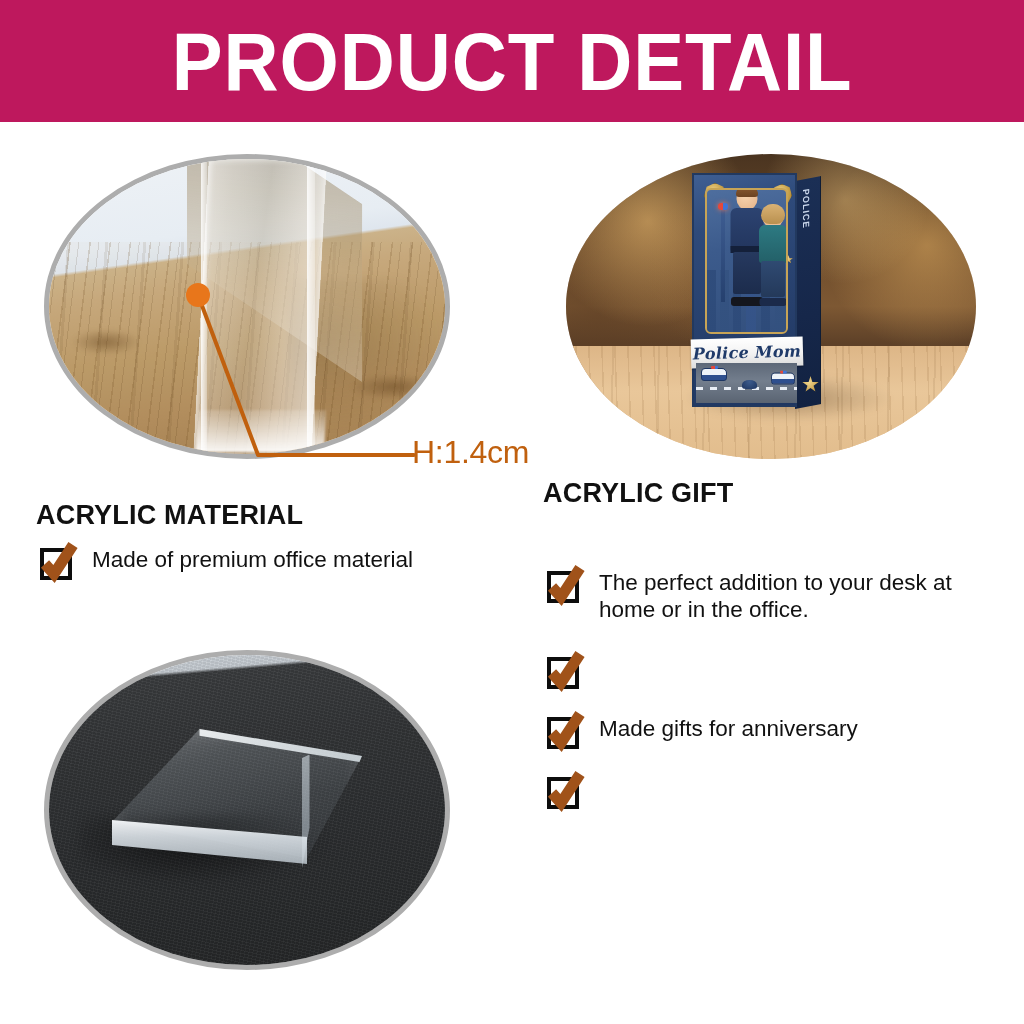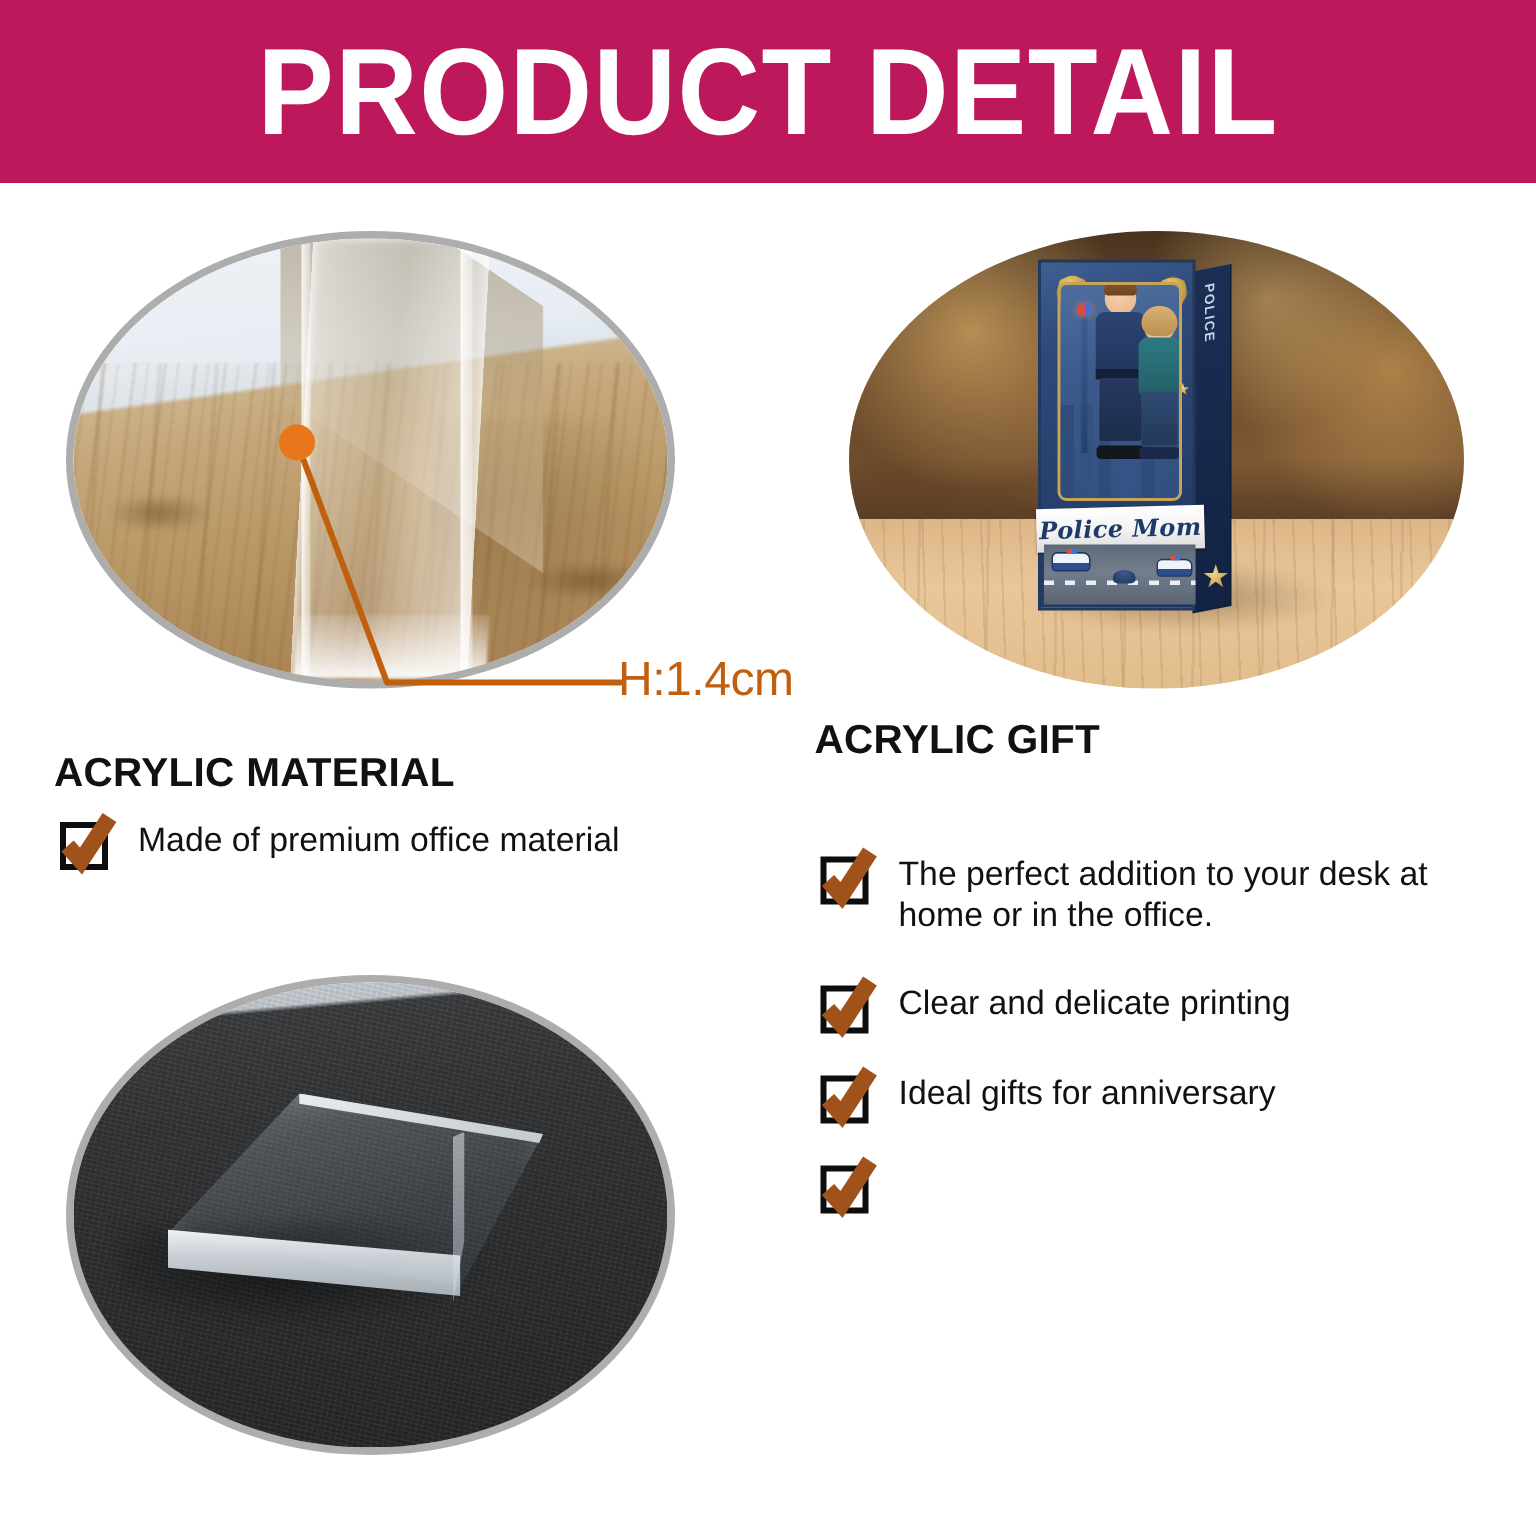--- a/index.html
+++ b/index.html
@@ -689,30 +689,29 @@
     </span>
     <span class="feature-text">The perfect addition to your desk at home or in the office.</span>
   </li>
   <li class="feature-item tight">
     <span class="checkbox-icon">
       <span class="box"></span>
       <svg viewBox="0 0 44 44" xmlns="http://www.w3.org/2000/svg">
         <polyline points="9,24 18,34 37,5" fill="none" stroke="#A0521A" stroke-width="11" stroke-linecap="butt" stroke-linejoin="miter"></polyline>
       </svg>
     </span>
-    <span class="feature-text">Clear and delicate printing</span>
   </li>
   <li class="feature-item tight">
     <span class="checkbox-icon">
       <span class="box"></span>
       <svg viewBox="0 0 44 44" xmlns="http://www.w3.org/2000/svg">
         <polyline points="9,24 18,34 37,5" fill="none" stroke="#A0521A" stroke-width="11" stroke-linecap="butt" stroke-linejoin="miter"></polyline>
       </svg>
     </span>
-    <span class="feature-text">Ideal gifts for anniversary</span>
+    <span class="feature-text">Made gifts for anniversary</span>
   </li>
   <li class="feature-item">
     <span class="checkbox-icon">
       <span class="box"></span>
       <svg viewBox="0 0 44 44" xmlns="http://www.w3.org/2000/svg">
         <polyline points="9,24 18,34 37,5" fill="none" stroke="#A0521A" stroke-width="11" stroke-linecap="butt" stroke-linejoin="miter"></polyline>
       </svg>
     </span>
   </li>
 </ul>

